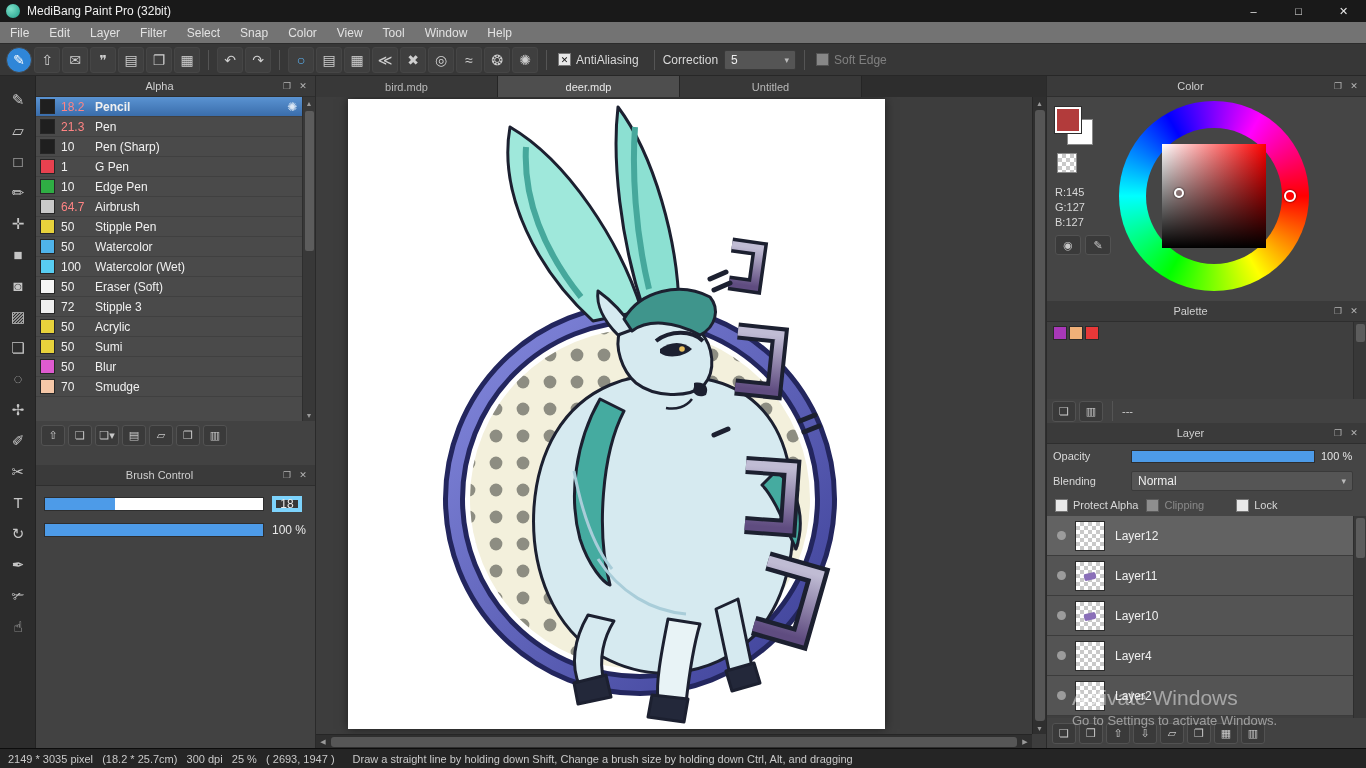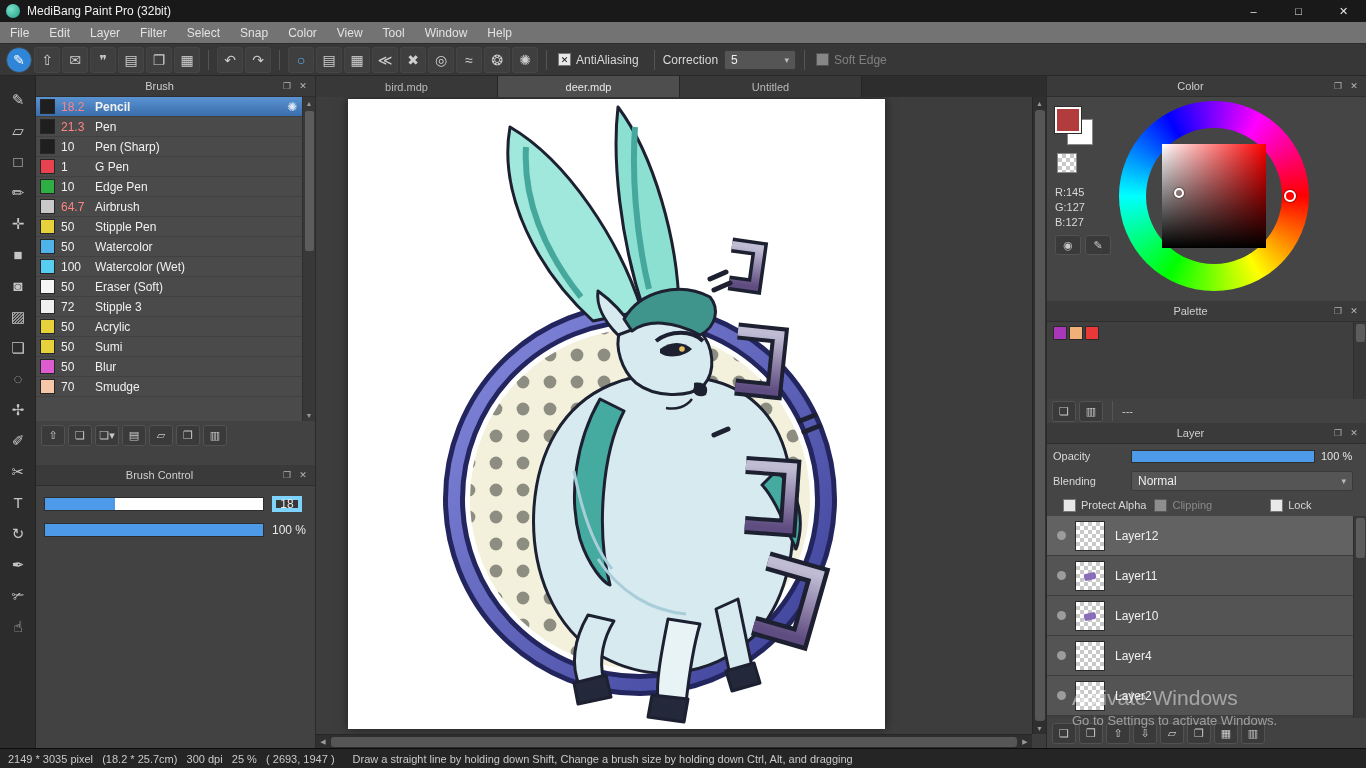--- a/index.html
+++ b/index.html
@@ -126,21 +126,21 @@
   .pal-body{position:relative;height:77px;background:#3f3f3f;padding:4px 16px 4px 6px;display:flex;
     flex-wrap:wrap;gap:2px;align-content:flex-start}
   .pal-swatch{width:14px;height:14px;border:1px solid #2a2a2a}
   .pal-footer-label{font-size:11px;color:#cfcfcf}
 
   .layer-ctl{display:flex;align-items:center;padding:0 6px}
   .lc-label{width:78px;font-size:11px;color:#d8d8d8;flex:none}
   .l-slider{width:184px;height:13px;background:#fff;border:1px solid #2e2e2e;flex:none}
   .l-slider .fill{height:100%;background:#4d9be8}
   .lc-val{font-size:11px;color:#e4e4e4;margin-left:6px}
-  .layer-checks{display:flex;align-items:center;padding:0 16px;height:22px}
+  .layer-checks{display:flex;align-items:center;padding:0 8px;height:22px}
   .lc-check{display:flex;align-items:center}
   .lc-check .tb-label{font-size:11px}
   .layer-list{position:relative;height:202px;background:#3f3f3f;overflow:hidden}
   .layer-row{height:40px;background:#545454;border-bottom:1px solid #3c3c3c;display:flex;
     align-items:center;padding:18px 6px;width:307px}
   .layer-row.selected{background:#626262}
   .vis-dot{width:9px;height:9px;border-radius:50%;background:#9c9c9c;margin:0 9px 0 4px;flex:none}
   .layer-thumb{width:30px;height:30px;border:1px solid #2c2c2c;margin-right:10px;flex:none;position:relative}
   .thumb-mark{position:absolute;left:8px;top:11px;width:12px;height:7px;border-radius:2px;transform:rotate(-14deg)}
   .layer-name{font-size:12px;color:#efefef}
@@ -326,21 +326,21 @@
 
     <div class="tool-btn">
       <span class="tool-glyph">☝</span>
     </div>
 
 </div>
 
 <div class="leftpanels">
 
   <div class="pnl-hdr">
-    <span class="pnl-title">Brush</span>
+    <span class="pnl-title">Alpha</span>
     <span class="pnl-hdr-btn">❐</span>
     <span class="pnl-hdr-btn">✕</span>
   </div>
 
   <div class="brush-list">
 
       <div class="brush-row selected">
         <span class="swatch" style="background-color: rgb(31, 31, 31);"></span>
         <span class="bsize" style="color: rgb(255, 132, 132);">18.2</span>
         <span class="bname">Pencil</span>
@@ -682,21 +682,21 @@
   </div>
   <div class="layer-checks">
     <div class="lc-check">
       <span class="checkbox"></span>
       <span class="tb-label">Protect Alpha</span>
     </div>
     <div class="lc-check dim" style="margin-left:4px">
       <span class="checkbox"></span>
       <span class="tb-label">Clipping</span>
     </div>
-    <div class="lc-check" style="margin-left:54px">
+    <div class="lc-check" style="margin-left:28px">
       <span class="checkbox"></span>
       <span class="tb-label">Lock</span>
     </div>
   </div>
   <div class="layer-list">
 
       <div class="layer-row selected">
         <span class="vis-dot"></span>
         <span class="layer-thumb checker">
           <span class="thumb-mark"></span>

